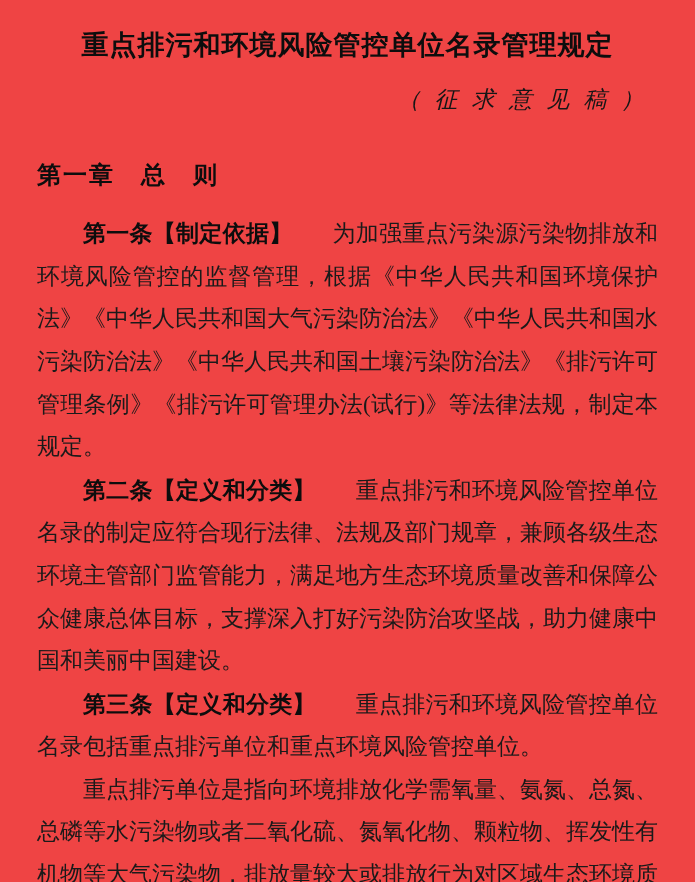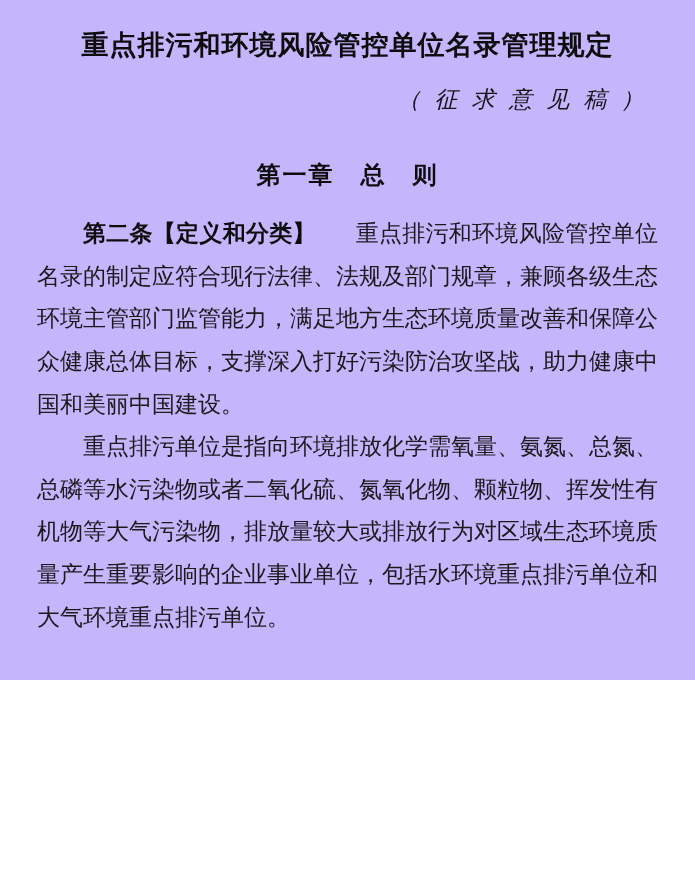--- a/index.html
+++ b/index.html
@@ -3,23 +3,23 @@
 <meta charset="utf-8">
 <style>
   html, body {
     margin: 0;
     padding: 0;
     background: #ffffff;
   }
   .page {
     position: relative;
     width: 695px;
-    height: 680px;
+    height: 882px;
     margin: 0 auto;
-    background: #c4b5fd;
+    background: #ef4444;
     box-sizing: border-box;
     padding: 24px 37px 0 37px;
     overflow: hidden;
   }
   .doc-title {
     margin: 0;
     padding-top: 4px;
     text-align: center;
     font-family: "Liberation Sans", "DejaVu Sans", sans-serif;
     font-weight: 700;
@@ -34,21 +34,21 @@
     font-family: "Liberation Serif", "DejaVu Serif", serif;
     font-size: 23px;
     font-style: italic;
     letter-spacing: 0.62em;
     text-indent: 0.62em; 
     color: #161616;
     line-height: 1.3;
   }
   .chapter-heading {
     margin: 44px 0 0 0;
-    text-align: center;
+    text-align: left;
     font-family: "Liberation Sans", "DejaVu Sans", sans-serif;
     font-weight: 700;
     font-size: 24px;
     letter-spacing: 2px;
     color: #0d0d0d;
     line-height: 1.3;
   }
   .doc-body {
     margin-top: 22px;
     font-family: "Liberation Serif", "DejaVu Serif", serif;
@@ -75,24 +75,30 @@
 <div class="page">
 
   <h1 class="doc-title">重点排污和环境风险管控单位名录管理规定</h1>
 
   <div class="doc-subtitle">（征求意见稿）</div>
 
   <h2 class="chapter-heading">第一章　总　则</h2>
 
   <div class="doc-body">
 
+    <p>
+      <span class="article-lead">第一条【制定依据】</span><span>为加强重点污染源污染物排放和环境风险管控的监督管理，根据《中华人民共和国环境保护法》《中华人民共和国大气污染防治法》《中华人民共和国水污染防治法》《中华人民共和国土壤污染防治法》《排污许可管理条例》《排污许可管理办法(试行)》等法律法规，制定本规定。</span>
+    </p>
 
     <p>
       <span class="article-lead">第二条【定义和分类】</span><span>重点排污和环境风险管控单位名录的制定应符合现行法律、法规及部门规章，兼顾各级生态环境主管部门监管能力，满足地方生态环境质量改善和保障公众健康总体目标，支撑深入打好污染防治攻坚战，助力健康中国和美丽中国建设。</span>
     </p>
 
+    <p>
+      <span class="article-lead">第三条【定义和分类】</span><span>重点排污和环境风险管控单位名录包括重点排污单位和重点环境风险管控单位。</span>
+    </p>
 
     <p>
       <span>重点排污单位是指向环境排放化学需氧量、氨氮、总氮、总磷等水污染物或者二氧化硫、氮氧化物、颗粒物、挥发性有机物等大气污染物，排放量较大或排放行为对区域生态环境质量产生重要影响的企业事业单位，包括水环境重点排污单位和大气环境重点排污单位。</span>
     </p>
 
   </div>
 </div>
 
 </body></html>

